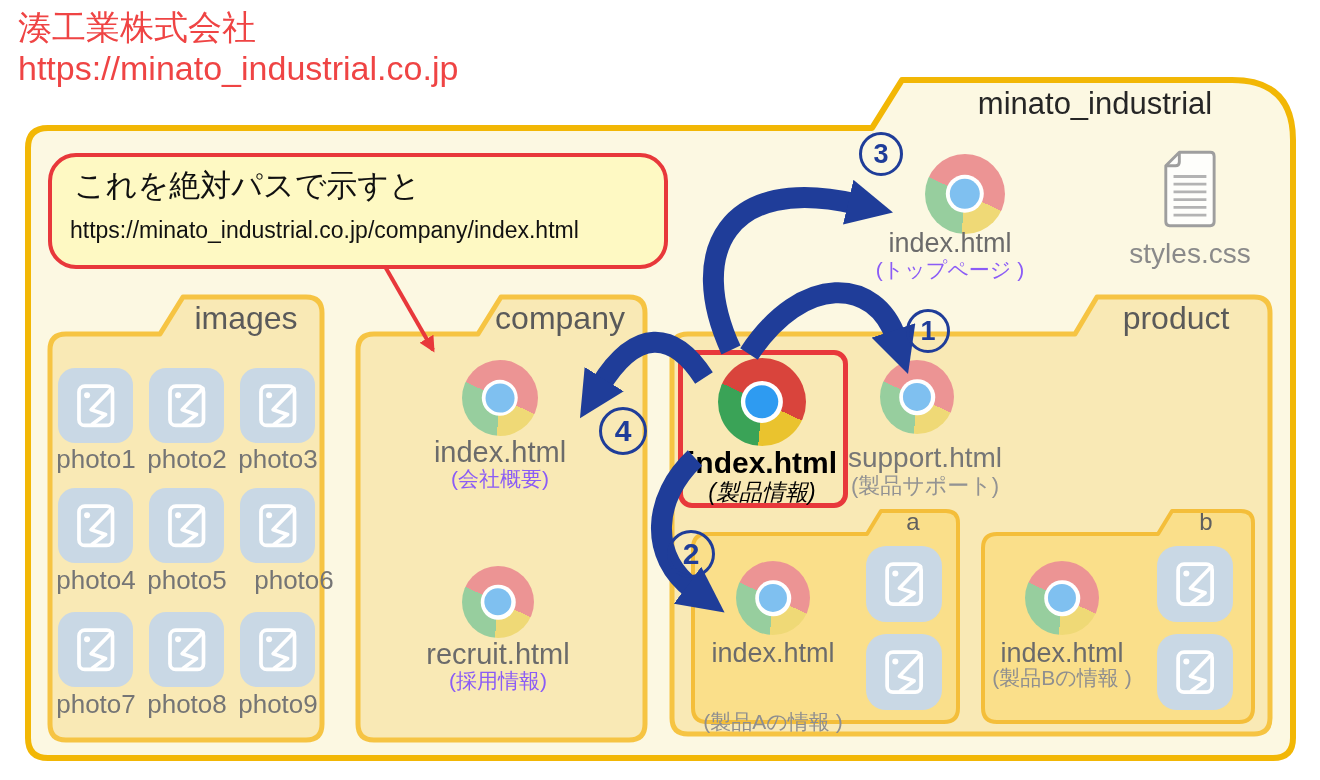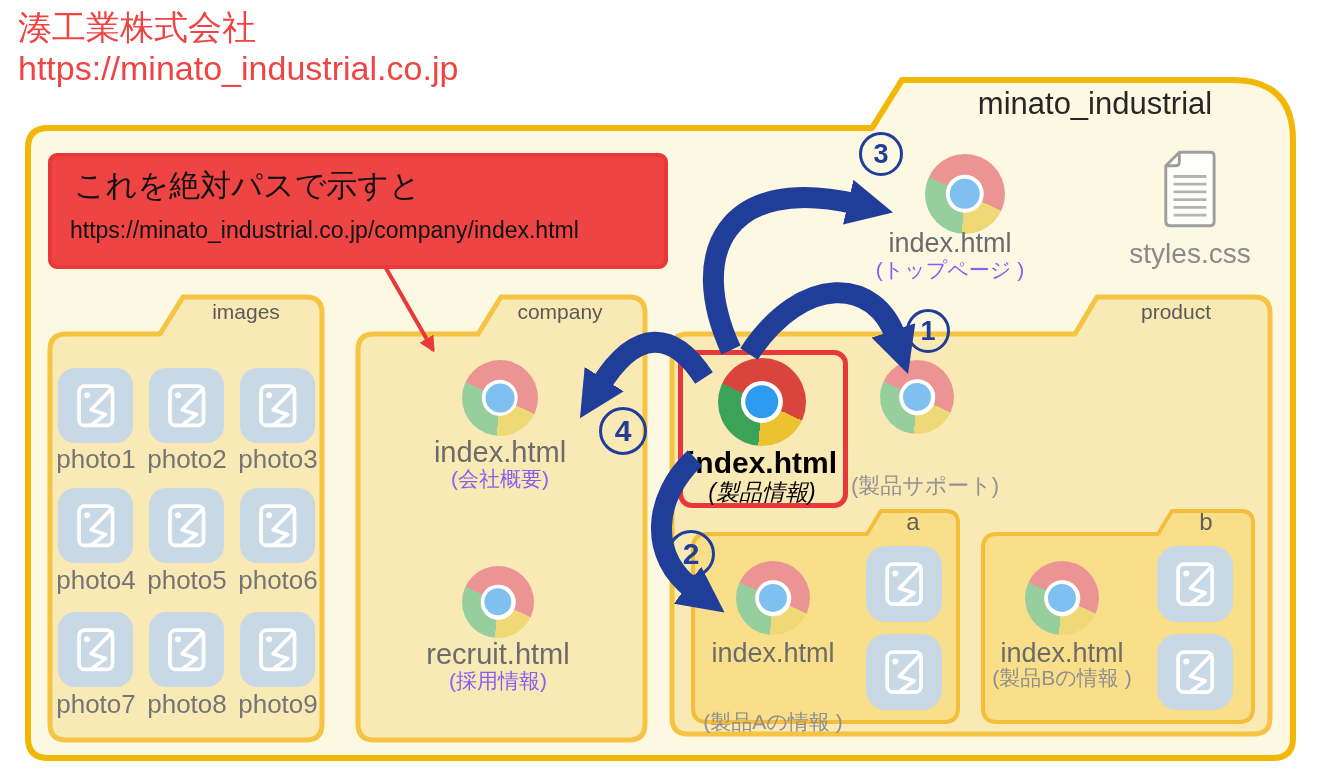--- a/index.html
+++ b/index.html
@@ -4,41 +4,41 @@
 <style>
   html,body{margin:0;padding:0;background:#ffffff;}
   #stage{position:relative;width:1320px;height:780px;overflow:hidden;
          font-family:"Liberation Sans", sans-serif;background:#ffffff;}
   svg.layer{position:absolute;left:0;top:0;width:1320px;height:780px;}
   #bg-layer{z-index:1;}
   #arrow-layer{z-index:30;pointer-events:none;}
   .lbl{position:absolute;white-space:nowrap;}
   .ctr{transform:translateX(-50%);text-align:center;}
   .hdr{font-size:34px;color:#ef4444;}
-  .folder-name{font-size:21px;color:#5a5a5a;z-index:10;}
+  .folder-name{font-size:32px;color:#5a5a5a;z-index:10;}
   .file-name{font-size:27px;color:#6b6b6b;z-index:10;}
   .file-cap{font-size:21px;color:#8b5cf6;z-index:10;}
   .photo-lbl{font-size:26px;color:#757575;z-index:10;}
   
   .chrome{position:absolute;border-radius:50%;z-index:10;}
   .chrome.muted{background:conic-gradient(from 115deg,#efd976 0 70deg,#97ce9e 70deg 180deg,#ec9494 180deg 360deg);}
   .chrome.vivid{background:conic-gradient(from 115deg,#eac32e 0 70deg,#3aa357 70deg 180deg,#d9443c 180deg 360deg);}
   .chrome::before{content:"";position:absolute;left:50%;top:50%;width:48%;height:48%;
       transform:translate(-50%,-50%);background:#ffffff;border-radius:50%;}
   .chrome::after{content:"";position:absolute;left:50%;top:50%;width:38%;height:38%;
       transform:translate(-50%,-50%);border-radius:50%;}
   .chrome.muted::after{background:#7fc0f0;}
   .chrome.vivid::after{background:#2e9bf1;}
   
   .photo-tile{position:absolute;background:#c9d8e5;border-radius:17px;
       display:flex;align-items:center;justify-content:center;z-index:10;}
   .photo-tile svg{width:74%;height:74%;}
   
   #callout{position:absolute;left:48px;top:153px;width:612px;height:108px;
-      border:4px solid #e8383b;border-radius:9px;background:#ef4444;z-index:12;}
+      border:4px solid #e8383b;border-radius:28px;background:#fef9c3;z-index:12;}
   #callout .t{position:absolute;left:22px;top:8px;font-size:31px;color:#111;}
   #callout .p{position:absolute;left:18px;top:60px;font-size:23px;color:#111;}
   
   #hi-box{position:absolute;left:678px;top:350px;width:160px;height:148px;
       border:5px solid #e8383b;border-radius:14px;z-index:20;}
   .hi-name{font-size:30px;color:#000;font-weight:600;z-index:21;}
   .hi-cap{font-size:23px;color:#000;font-weight:500;z-index:21;}
   
   .cnum{position:absolute;display:flex;align-items:center;justify-content:center;
       border:3px solid #1f3d99;border-radius:50%;color:#1f3d99;font-weight:bold;z-index:40;}
@@ -146,21 +146,21 @@
     </div>
   <div class="photo-tile" style="left:240px;top:488px;width:75px;height:75px;">
       <svg viewBox="0 0 48 48">
         <rect x="9.5" y="7" width="29" height="34" rx="5" fill="none" stroke="#fff" stroke-width="3.2"></rect>
         <circle cx="16.5" cy="15" r="2.6" fill="#fff"></circle>
         <path d="M38 9 L20 27.5 L32.5 31.5 L21 40" fill="none" stroke="#fff" stroke-width="3.2" stroke-linecap="round" stroke-linejoin="round"></path>
       </svg>
     </div>
   <div class="lbl ctr photo-lbl" style="left:96px;top:565px;">photo4</div>
   <div class="lbl ctr photo-lbl" style="left:187px;top:565px;">photo5</div>
-  <div class="lbl ctr photo-lbl" style="left:278px;top:565px;">photo6</div>
+  <div class="lbl ctr photo-lbl" style="left:294px;top:565px;">photo6</div>
 
   <div class="photo-tile" style="left:58px;top:612px;width:75px;height:75px;">
       <svg viewBox="0 0 48 48">
         <rect x="9.5" y="7" width="29" height="34" rx="5" fill="none" stroke="#fff" stroke-width="3.2"></rect>
         <circle cx="16.5" cy="15" r="2.6" fill="#fff"></circle>
         <path d="M38 9 L20 27.5 L32.5 31.5 L21 40" fill="none" stroke="#fff" stroke-width="3.2" stroke-linecap="round" stroke-linejoin="round"></path>
       </svg>
     </div>
   <div class="photo-tile" style="left:149px;top:612px;width:75px;height:75px;">
       <svg viewBox="0 0 48 48">
@@ -189,20 +189,21 @@
   <div class="lbl ctr file-cap" style="left:498px;top:667px;">(採用情報)</div>
 
   <div class="lbl ctr folder-name" style="left:1176px;top:300px;">product</div>
 
   <div id="hi-box"></div>
   <div class="chrome vivid" style="left:718px;top:358px;width:88px;height:88px;z-index:21;"></div>
   <div class="lbl ctr hi-name" style="left:762px;top:446px;">index.html</div>
   <div class="lbl ctr hi-cap" style="left:762px;top:477px;font-style:italic;">(製品情報)</div>
 
   <div class="chrome muted" style="left:880px;top:360px;width:74px;height:74px;"></div>
+  <div class="lbl ctr" style="left:925px;top:442px;font-size:28px;color:#767676;z-index:10;">support.html</div>
   <div class="lbl ctr" style="left:925px;top:471px;font-size:22px;color:#939393;z-index:10;">(製品サポート)</div>
 
   <div class="lbl ctr" style="left:913px;top:508px;font-size:24px;color:#5f5f5f;z-index:10;">a</div>
   <div class="chrome muted" style="left:736px;top:561px;width:74px;height:74px;"></div>
   <div class="lbl ctr file-name" style="left:773px;top:638px;">index.html</div>
   <div class="lbl ctr" style="left:773px;top:664px;font-size:21px;color:#8f8f8f;z-index:10;margin-top:44px;">(製品Aの情報 )</div>
   <div class="photo-tile" style="left:866px;top:546px;width:76px;height:76px;border-radius:20px;">
       <svg viewBox="0 0 48 48">
         <rect x="9.5" y="7" width="29" height="34" rx="5" fill="none" stroke="#fff" stroke-width="3.2"></rect>
         <circle cx="16.5" cy="15" r="2.6" fill="#fff"></circle>

